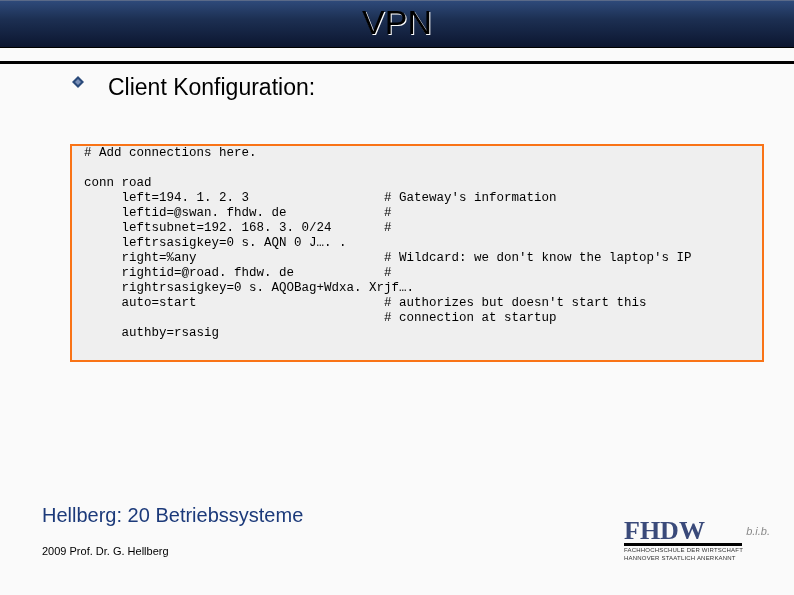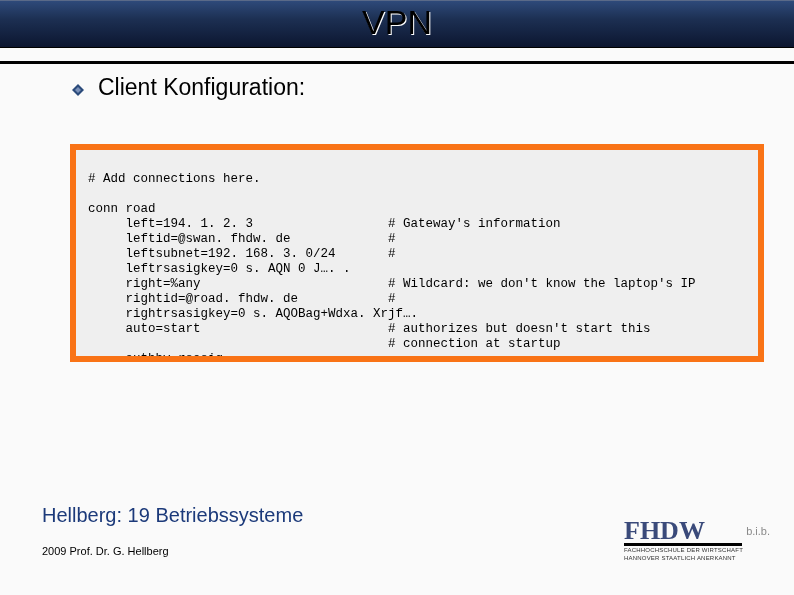--- a/index.html
+++ b/index.html
@@ -51,41 +51,40 @@
     width: 794px;
     height: 3px;
     background: #000;
     z-index: 2;
   }
   .bullet-row {
     position: absolute;
     top: 74px;
     left: 72px;
     display: flex;
-    align-items: center;
-    gap: 14px;
+    gap: 24px;
   }
   .bullet-icon {
     width: 12px;
     height: 12px;
     display: inline-block;
   }
   .subtitle {
     font-size: 23px;
     color: #000;
   }
   .code-box {
     position: absolute;
     top: 144px;
     left: 70px;
     width: 694px;
     height: 218px;
     background: #efefef;
-    border: 6px solid #f97316;
-    padding: 22px 12px;
+    border: 2px solid #f97316;
+    padding: 0 12px;
     font-family: "Courier New", Courier, monospace;
     font-size: 12.5px;
     line-height: 15px;
     color: #000;
     white-space: pre;
     overflow: hidden;
   }
   .footer {
     position: absolute;
     left: 42px;
@@ -126,20 +125,21 @@
     color: #333;
     letter-spacing: 0.2px;
     line-height: 7px;
     margin-top: 1px;
   }
   .logo .bib {
     position: absolute;
     right: -6px;
     top: 6px;
     font-size: 11px;
+    font-style: italic;
     color: #8a8a8a;
   }
 </style>
 </head>
 <body>
 
 <div class="title-band"></div>
 <div class="title-text-shadow">VPN</div>
 <div class="title-text">VPN</div>
 
@@ -164,21 +164,21 @@
      leftrsasigkey=0 s. AQN 0 J…. .
      right=%any                         # Wildcard: we don't know the laptop's IP
      rightid=@road. fhdw. de            #
      rightrsasigkey=0 s. AQOBag+Wdxa. Xrjf….
      auto=start                         # authorizes but doesn't start this
                                         # connection at startup
      authby=rsasig</div>
 
 <div class="footer">
   <div class="footer-title">
-    <span>Hellberg: </span><span>19</span><span> Betriebssysteme</span>
+    <span>Hellberg: </span><span>20</span><span> Betriebssysteme</span>
   </div>
   <div class="footer-sub">2009 Prof. Dr. G. Hellberg</div>
 </div>
 
 <div class="logo">
   <div class="bib">b.i.b.</div>
   <div class="fhdw">FHDW</div>
   <div class="bar"></div>
   <div class="sub">FACHHOCHSCHULE DER WIRTSCHAFT</div>
   <div class="sub">HANNOVER        STAATLICH ANERKANNT</div>

